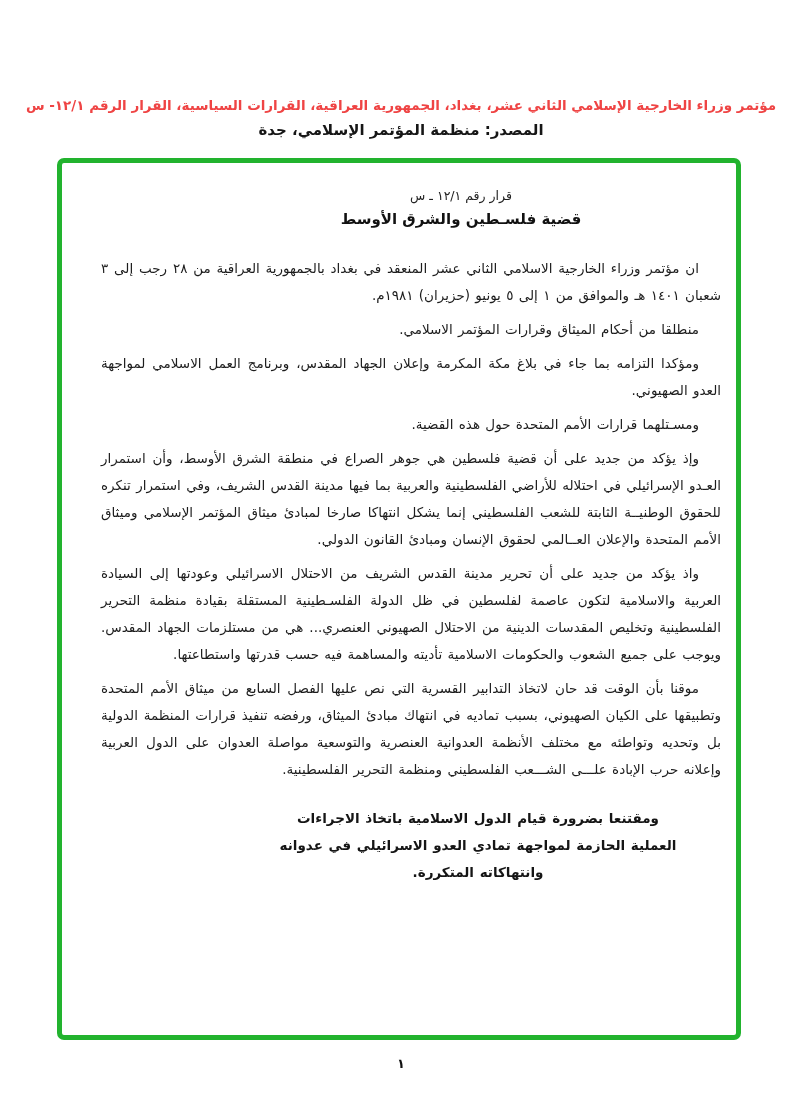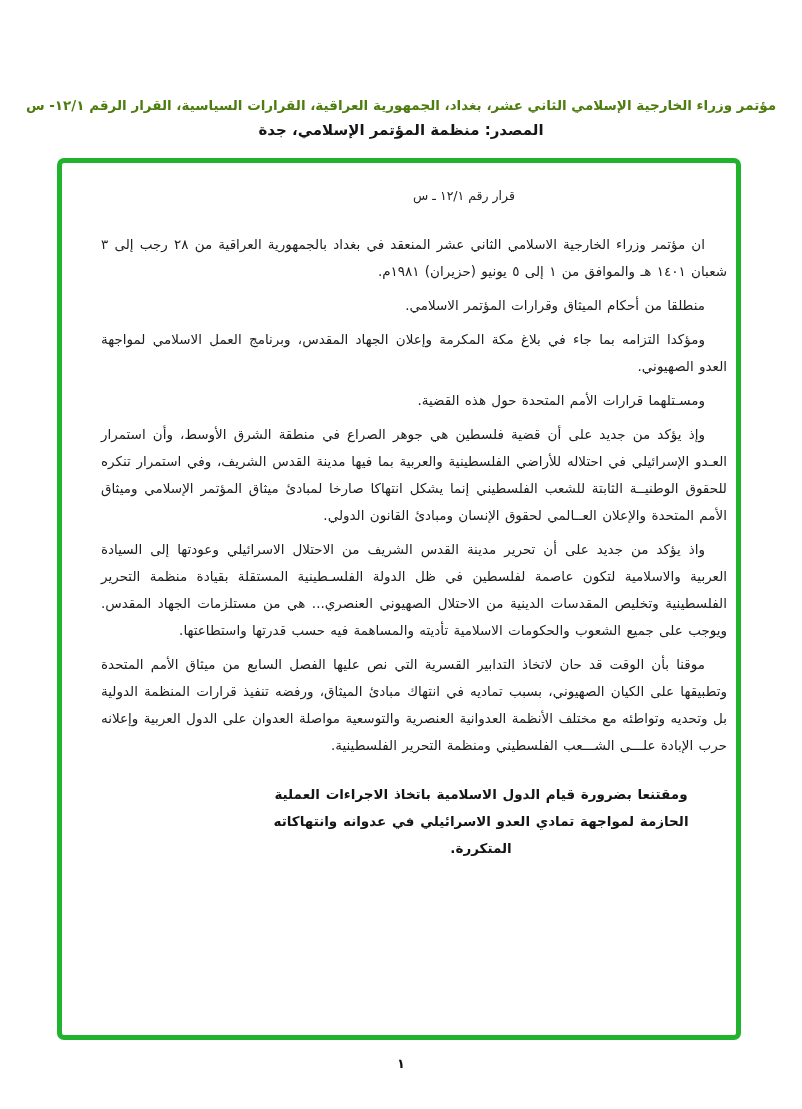--- a/index.html
+++ b/index.html
@@ -13,21 +13,21 @@
   }
   .scan-page { position: absolute; inset: 0; background: #ffffff; }
 
   
   .doc-header {
     position: absolute; top: 96px; left: 10px; right: 10px;
     direction: rtl; text-align: center;
   }
   .doc-header .hl1 {
     font-size: 13.5px; font-weight: bold; letter-spacing: 0;
-    color: #4d7c0f; line-height: 18px;
+    color: #ef4444; line-height: 18px;
   }
   .doc-header .hl2 {
     margin-top: 7px;
     font-size: 15px; font-weight: bold; color: #161616;
   }
 
   
   .green-box {
     position: absolute;
     left: 57px; top: 158px;
@@ -36,21 +36,21 @@
     border-radius: 7px;
     background: transparent;
     overflow: hidden;
   }
 
   
   .doc-body {
     position: absolute;
     left: 65px; top: 163px;
     width: 670px; height: 872px;
-    padding: 22px 8px 10px 36px;
+    padding: 22px 14px 10px 36px;
     direction: rtl;
     overflow: hidden;
   }
   .title-block {
     position: relative; left: 50px;
     text-align: center;
     margin-bottom: 24px;
   }
   .title-block .t1 { font-size: 12.5px; letter-spacing: 1px; line-height: 22px; color: #222; }
   .title-block .t2 { font-size: 13px; font-weight: bold; line-height: 22px; color: #1a1a1a; }
@@ -94,20 +94,21 @@
   <div class="doc-header">
     <div class="hl1">مؤتمر وزراء الخارجية الإسلامي الثاني عشر، بغداد، الجمهورية العراقية، القرارات السياسية، القرار الرقم ١٢/١- س</div>
     <div class="hl2">المصدر: منظمة المؤتمر الإسلامي، جدة</div>
   </div>
 
   <div class="green-box"></div>
 
   <div class="doc-body">
     <div class="title-block">
       <div class="t1">قرار رقم ١٢/١ ـ س</div>
+      <div class="t3">قضية فلسـطين والشرق الأوسط</div>
     </div>
 
     <p class="body-par">ان مؤتمر وزراء الخارجية الاسلامي الثاني عشر المنعقد في بغداد بالجمهورية العراقية من ٢٨ رجب إلى ٣ شعبان ١٤٠١ هـ والموافق من ١ إلى ٥ يونيو (حزيران) ١٩٨١م.</p>
     <p class="body-par">منطلقا من أحكام الميثاق وقرارات المؤتمر الاسلامي.</p>
     <p class="body-par par-gap">ومؤكدا التزامه بما جاء في بلاغ مكة المكرمة وإعلان الجهاد المقدس، وبرنامج العمل الاسلامي لمواجهة العدو الصهيوني.</p>
     <p class="body-par">ومسـتلهما قرارات الأمم المتحدة حول هذه القضية.</p>
     <p class="body-par par-gap">وإذ يؤكد من جديد على أن قضية فلسطين هي جوهر الصراع في منطقة الشرق الأوسط، وأن استمرار العـدو الإسرائيلي في احتلاله للأراضي الفلسطينية والعربية بما فيها مدينة القدس الشريف، وفي استمرار تنكره للحقوق الوطنيــة الثابتة للشعب الفلسطيني إنما يشكل انتهاكا صارخا لمبادئ ميثاق المؤتمر الإسلامي وميثاق الأمم المتحدة والإعلان العــالمي لحقوق الإنسان ومبادئ القانون الدولي.</p>
     <p class="body-par">واذ يؤكد من جديد على أن تحرير مدينة القدس الشريف من الاحتلال الاسرائيلي وعودتها إلى السيادة العربية والاسلامية لتكون عاصمة لفلسطين في ظل الدولة الفلسـطينية المستقلة بقيادة منظمة التحرير الفلسطينية وتخليص المقدسات الدينية من الاحتلال الصهيوني العنصري... هي من مستلزمات الجهاد المقدس. ويوجب على جميع الشعوب والحكومات الاسلامية تأديته والمساهمة فيه حسب قدرتها واستطاعتها.</p>
     <p class="body-par par-gap">موقنا بأن الوقت قد حان لاتخاذ التدابير القسرية التي نص عليها الفصل السابع من ميثاق الأمم المتحدة وتطبيقها على الكيان الصهيوني، بسبب تماديه في انتهاك مبادئ الميثاق، ورفضه تنفيذ قرارات المنظمة الدولية بل وتحديه وتواطئه مع مختلف الأنظمة العدوانية العنصرية والتوسعية مواصلة العدوان على الدول العربية وإعلانه حرب الإبادة علـــى الشـــعب الفلسطيني ومنظمة التحرير الفلسطينية.</p>
     <p class="body-par par-closing">ومقتنعا بضرورة قيام الدول الاسلامية باتخاذ الاجراءات العملية الحازمة لمواجهة تمادي العدو الاسرائيلي في عدوانه وانتهاكاته المتكررة.</p>

